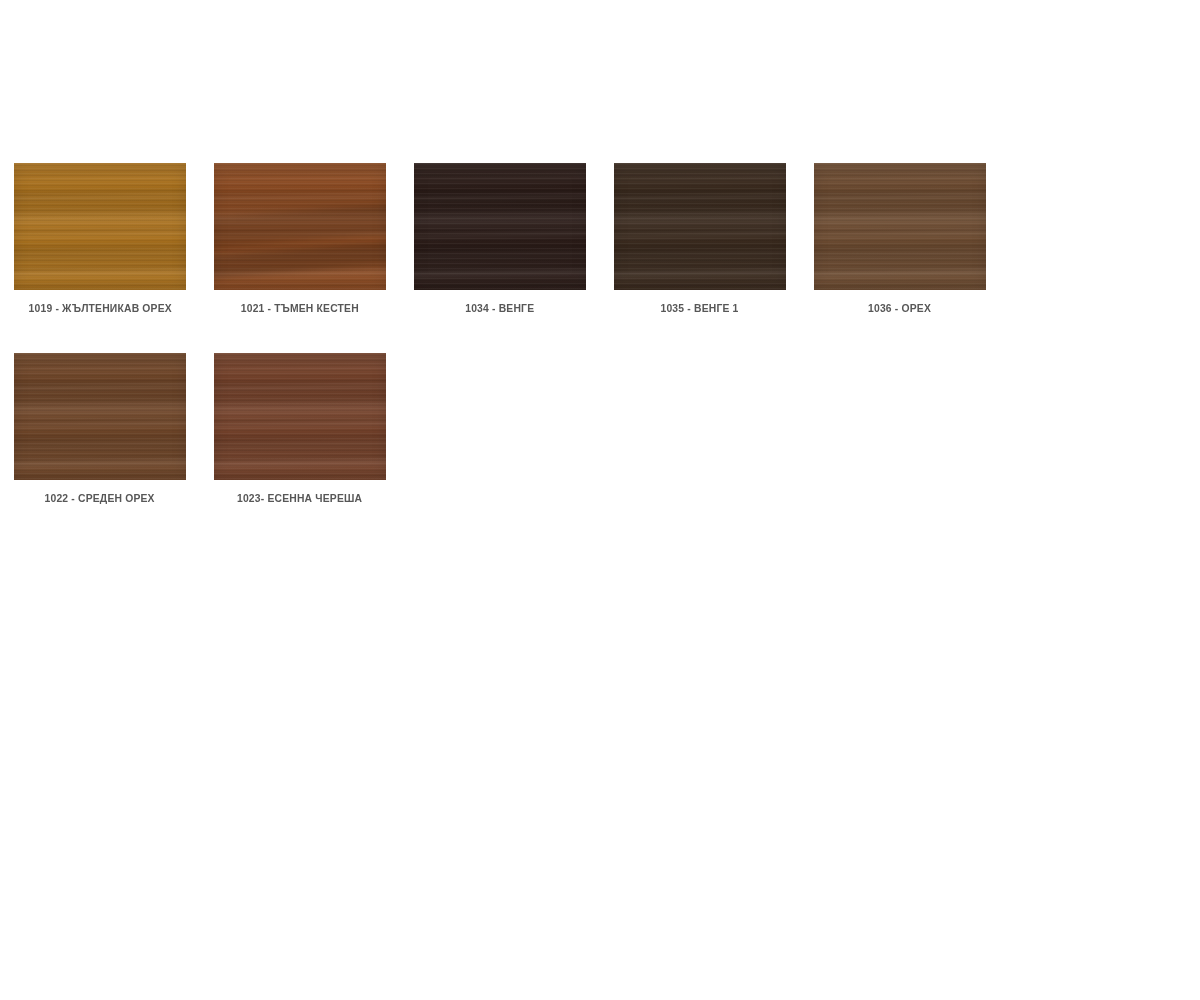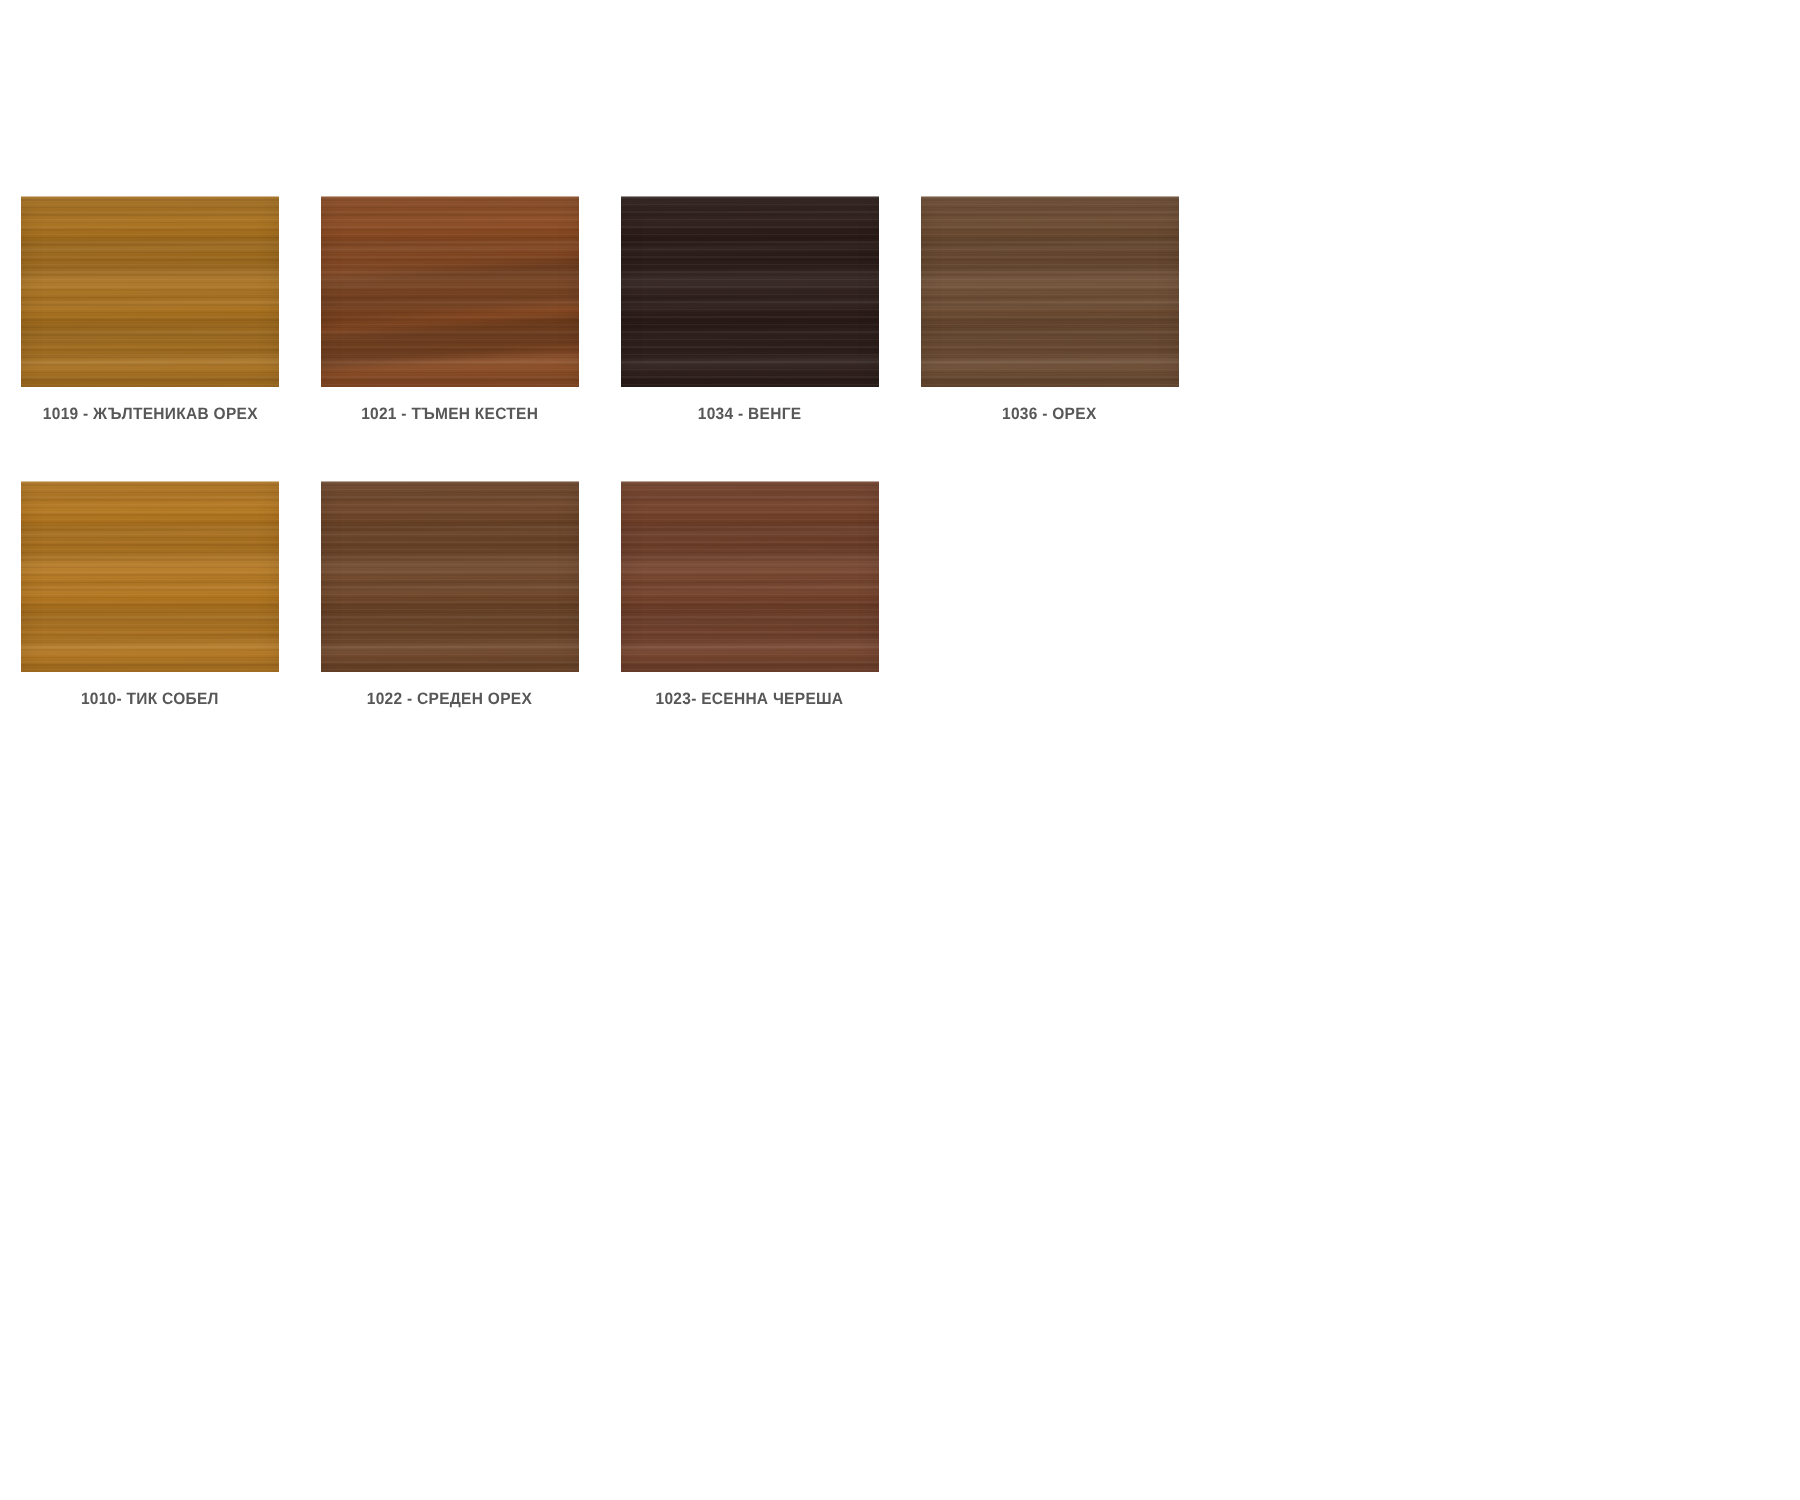--- a/index.html
+++ b/index.html
@@ -19,20 +19,21 @@
     position: absolute;
     left: 0;
     top: 131px;
     width: 1200px;
   }
 
   .swatch-row {
     display: flex;
     width: 1008px;
     margin-bottom: 39px;
+    margin-top: 32px;
   }
 
   .swatch-cell {
     width: 200px;
     display: flex;
     flex-direction: column;
     align-items: center;
   }
 
   .swatch-chip {
@@ -151,40 +152,40 @@
       <div class="swatch-cell">
         <div class="swatch-chip" data-arch="false" style="background-color: rgb(43, 28, 24);">
           <div class="grain-bands"></div>
           <div class="grain-streaks"></div>
           <div class="grain-fine"></div>
           <div class="vignette"></div>
         </div>
         <div class="swatch-label">1034 - ВЕНГЕ</div>
       </div>
       <div class="swatch-cell">
+        <div class="swatch-chip" data-arch="false" style="background-color: rgb(58, 42, 30);">
+          <div class="grain-bands"></div>
+          <div class="grain-streaks"></div>
+          <div class="grain-fine"></div>
+          <div class="vignette"></div>
+        </div>
+        <div class="swatch-label">1035 - ВЕНГЕ 1</div>
+      </div>
+      <div class="swatch-cell">
         <div class="swatch-chip" data-arch="false" style="background-color: rgb(107, 74, 48);">
           <div class="grain-bands"></div>
           <div class="grain-streaks"></div>
           <div class="grain-fine"></div>
           <div class="vignette"></div>
         </div>
         <div class="swatch-label">1036 - ОРЕХ</div>
       </div>
     </div>
     <div class="swatch-row">
       <div class="swatch-cell">
-        <div class="swatch-chip" data-arch="false" style="background-color: rgb(179, 118, 31);">
-          <div class="grain-bands"></div>
-          <div class="grain-streaks"></div>
-          <div class="grain-fine"></div>
-          <div class="vignette"></div>
-        </div>
-        <div class="swatch-label">1010- ТИК СОБЕЛ</div>
-      </div>
-      <div class="swatch-cell">
         <div class="swatch-chip" data-arch="false" style="background-color: rgb(110, 69, 40);">
           <div class="grain-bands"></div>
           <div class="grain-streaks"></div>
           <div class="grain-fine"></div>
           <div class="vignette"></div>
         </div>
         <div class="swatch-label">1022 - СРЕДЕН ОРЕХ</div>
       </div>
       <div class="swatch-cell">
         <div class="swatch-chip" data-arch="false" style="background-color: rgb(115, 65, 42);">

